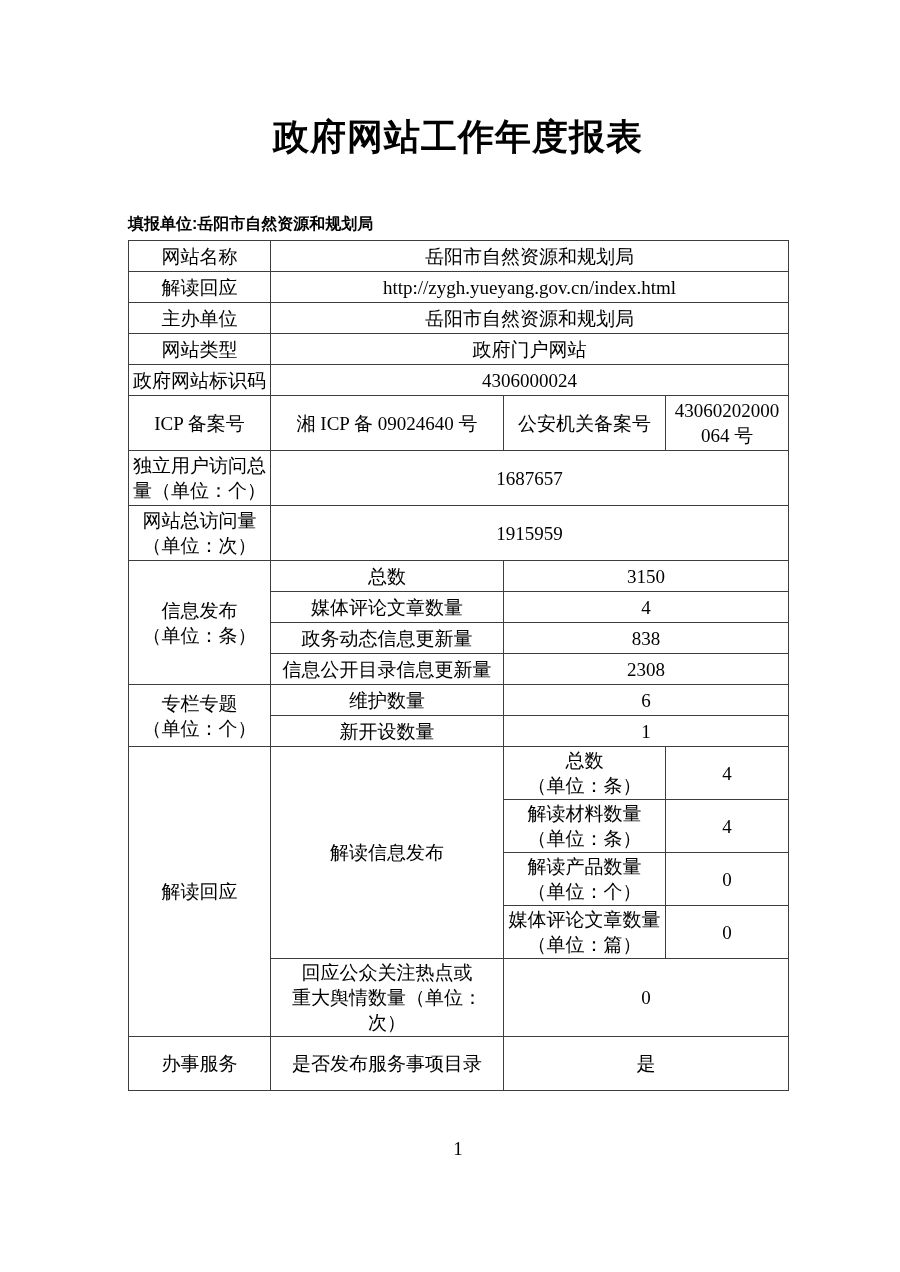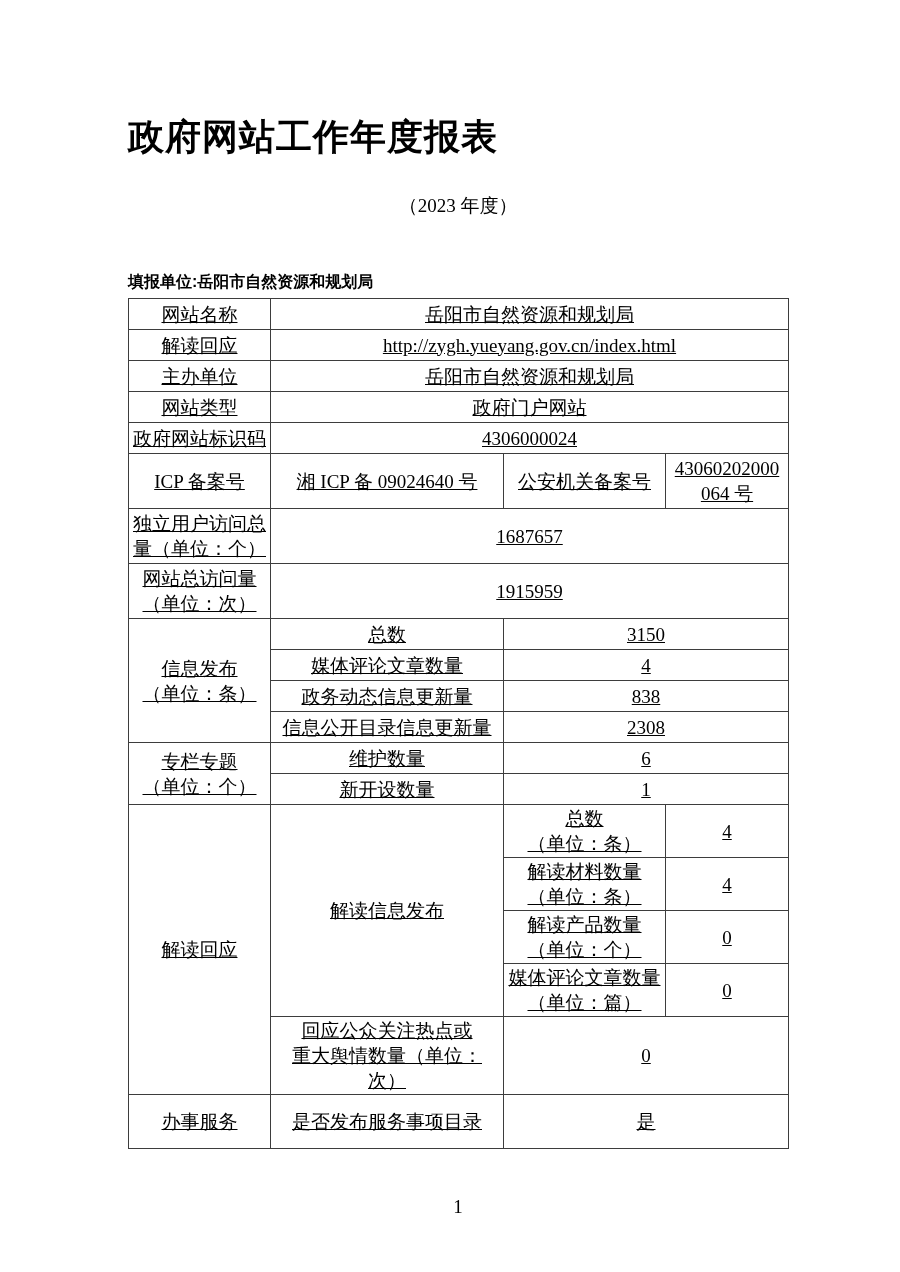--- a/index.html
+++ b/index.html
@@ -19,20 +19,21 @@
     height: 1272px;
     background: #ffffff;
     overflow: hidden;
   }
   .content {
     width: 660px;
     margin-left: 128px;
   }
   .doc-title {
     padding-top: 114px;
+    text-align: center;
     font-family: "Liberation Sans", "DejaVu Sans", sans-serif;
     font-weight: bold;
     font-size: 36px;
     line-height: 46px;
     letter-spacing: 1px;
   }
   .doc-subtitle {
     margin-top: 33px;
     text-align: center;
     font-size: 19px;
@@ -54,21 +55,20 @@
   }
   table.report td {
     border: 1px solid #3d3d3d;
     text-align: center;
     vertical-align: middle;
     font-size: 19px;
     line-height: 25px;
     padding: 1px 3px;
     white-space: pre-line;
     overflow: hidden;
-    text-decoration: underline;
   }
   tr.h31 { height: 31px; }
   tr.h55 { height: 55px; }
   tr.h51 { height: 51px; }
   tr.h78 { height: 78px; }
   tr.h54 { height: 54px; margin-top: 12px; }
   td.align-bottom {
     vertical-align: bottom;
     padding-bottom: 7px;
   }
@@ -83,21 +83,20 @@
     line-height: 24px;
   }
 </style>
 </head>
 <body>
 
 <div class="page">
   <div class="content">
 
     <div class="doc-title">政府网站工作年度报表</div>
-    <div class="doc-subtitle">（2023 年度）</div>
     <div class="unit-line">填报单位:岳阳市自然资源和规划局</div>
 
     <table class="report">
       <colgroup>
         <col style="width:142px">
         <col style="width:233px">
         <col style="width:162px">
         <col style="width:123px">
       </colgroup>
       <tbody>

